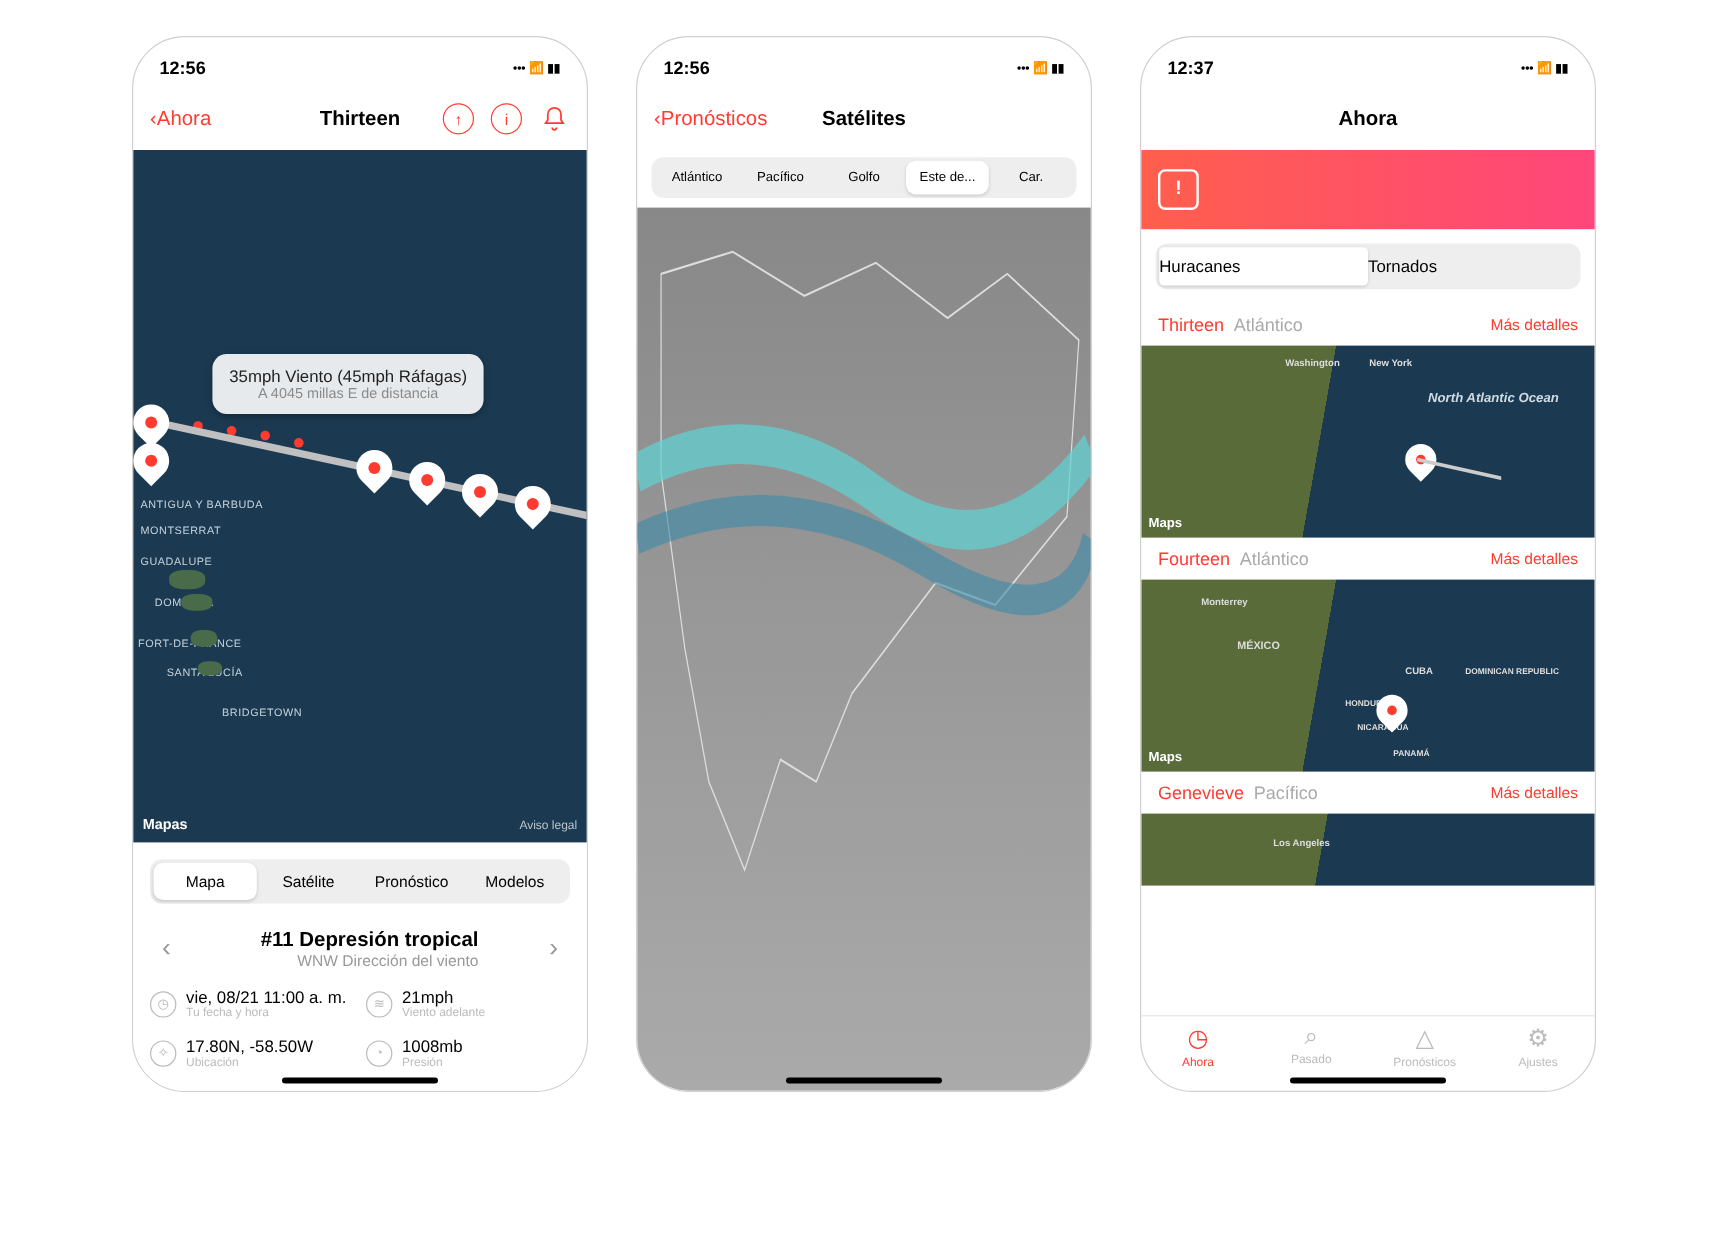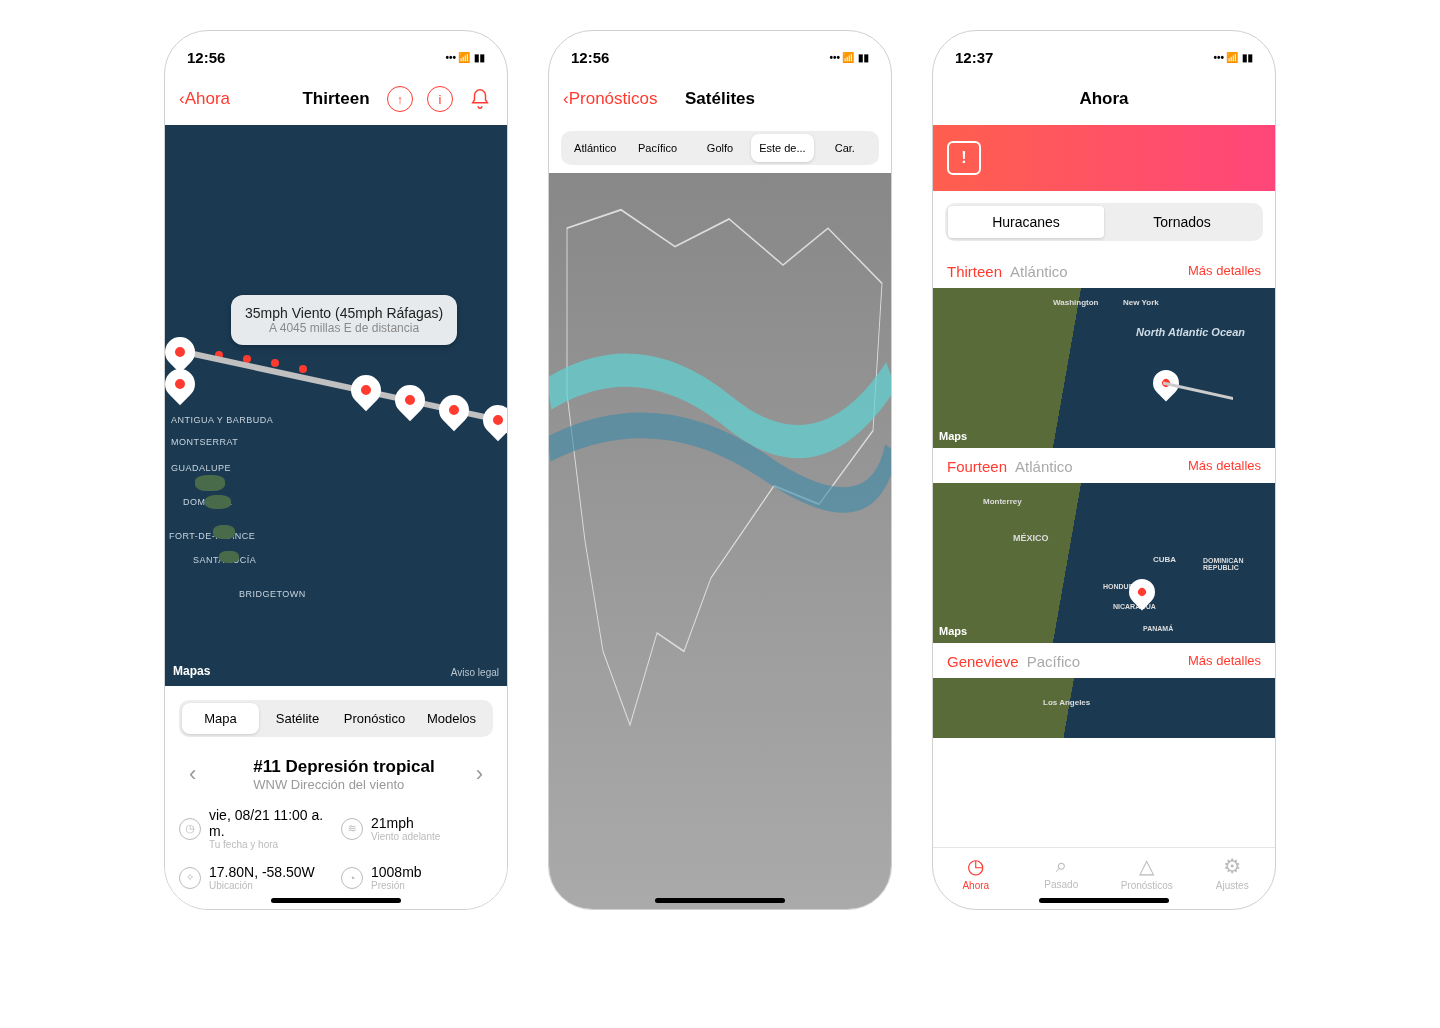--- a/index.html
+++ b/index.html
@@ -1,17 +1,17 @@
 <!DOCTYPE html>
 <html><head>
 <meta charset="utf-8">
 <style>
   * { margin: 0; padding: 0; box-sizing: border-box; font-family: -apple-system, BlinkMacSystemFont, "Segoe UI", Helvetica, Arial, sans-serif; }
   body { background: #fff; display: flex; justify-content: center; align-items: flex-start; padding: 30px 10px; gap: 40px; }
-  .phone { width: 344px; height: 880px; border: 1px solid #d0d0d0; border-radius: 44px; overflow: hidden; background: #fff; display: flex; flex-direction: column; position: relative; }
+  .phone { width: 380px; height: 880px; border: 1px solid #d0d0d0; border-radius: 44px; overflow: hidden; background: #fff; display: flex; flex-direction: column; position: relative; }
   .statusbar { display: flex; justify-content: space-between; align-items: center; padding: 10px 22px 0 22px; height: 42px; font-size: 15px; font-weight: 600; }
   .statusbar .right { display: flex; gap: 6px; align-items: center; font-size: 10px; }
   .navbar { display: flex; align-items: center; justify-content: space-between; padding: 8px 14px; height: 52px; }
   .navbar .back { color: #ff3b30; font-size: 17px; display: flex; align-items: center; cursor: pointer; }
   .navbar .title { position: absolute; left: 0; right: 0; text-align: center; font-size: 17px; font-weight: 600; pointer-events: none; }
   .navbar .actions { display: flex; gap: 14px; color: #ff3b30; }
   .icon-btn { width: 26px; height: 26px; display: flex; align-items: center; justify-content: center; border: 1.5px solid #ff3b30; border-radius: 50%; font-size: 13px; color: #ff3b30; cursor: pointer; }
   .icon-btn.noline { border: none; font-size: 20px; }
 
   
@@ -23,21 +23,21 @@
   .red-dot { width: 8px; height: 8px; background: #ff3b30; border-radius: 50%; position: absolute; }
   .maps-credit { position: absolute; bottom: 8px; left: 8px; font-size: 12px; color: #fff; font-weight: 600; }
   .aviso { position: absolute; bottom: 8px; right: 8px; font-size: 10px; color: #b9c5ce; }
 
   .bottom-panel { background: #fff; padding: 14px 14px 18px; }
   .seg { display: flex; background: #eee; border-radius: 10px; padding: 3px; margin-bottom: 18px; }
   .seg div { flex: 1; text-align: center; padding: 8px 0; font-size: 13px; border-radius: 8px; cursor: pointer; }
   .seg div.sel { background: #fff; font-weight: 500; box-shadow: 0 1px 3px rgba(0,0,0,.15); }
   .storm-nav { display: flex; align-items: center; justify-content: space-between; margin-bottom: 14px; }
   .storm-nav .arrow { font-size: 22px; color: #999; padding: 6px 10px; cursor: pointer; }
-  .storm-nav .center { text-align: left; margin-left: 16px; }
+  .storm-nav .center { text-align: right; margin-left: 16px; }
   .storm-nav .name { font-size: 17px; font-weight: 600; }
   .storm-nav .dir { font-size: 13px; color: #999; }
   .stats { display: grid; grid-template-columns: 1fr 1fr; gap: 14px 10px; }
   .stat { display: flex; align-items: center; gap: 8px; }
   .stat .ic { width: 22px; height: 22px; border: 1.2px solid #bbb; border-radius: 50%; display: flex; align-items: center; justify-content: center; color: #bbb; font-size: 11px; flex-shrink: 0; }
   .stat .v { font-size: 14px; }
   .stat .l { font-size: 10px; color: #bbb; }
 
   
   .seg2 { display: flex; background: #eee; border-radius: 10px; padding: 3px; margin: 6px 12px 8px; }
@@ -48,21 +48,21 @@
   .sat-bot { flex: 1; background: linear-gradient(#888,#aaa); position: relative; }
   .noaa { position: absolute; bottom: 16px; left: 6px; width: 36px; height: 36px; background: radial-gradient(circle,#2a6ab5 55%,#fff 56%,#fff 60%,#2a6ab5 61%); border-radius: 50%; }
   .sat-caption { position: absolute; bottom: 0; left: 0; right: 0; background: #ccc; color:#000; font-size: 9px; text-align: center; padding: 2px; }
 
   
   .alert-banner { background: linear-gradient(90deg,#ff5f4d,#ff467b); color: #fff; padding: 16px 14px; display: flex; gap: 12px; align-items: flex-start; }
   .alert-banner .tri { width: 34px; height: 34px; border: 2px solid #fff; border-radius: 6px; display: flex; align-items: center; justify-content: center; font-weight: bold; }
   .alert-banner .t1 { font-size: 15px; font-weight: 600; }
   .alert-banner .t2 { font-size: 11px; opacity: .9; }
   .seg3 { display: flex; background: #eee; border-radius: 10px; padding: 3px; margin: 12px; }
-  .seg3 div { flex: 1; text-align: center; padding: 8px 0; font-size: 14px; border-radius: 4px; cursor: pointer; }
+  .seg3 div { flex: 1; text-align: left; padding: 8px 0; font-size: 14px; border-radius: 4px; cursor: pointer; }
   .seg3 div.sel { background: #fff; font-weight: 500; box-shadow: 0 1px 3px rgba(0,0,0,.15); }
   .storm-list { flex: 1; overflow: hidden; }
   .storm-row .hdr { display: flex; justify-content: space-between; padding: 10px 14px 8px; font-size: 15px; }
   .storm-row .hdr .nm { color: #ff3b30; font-weight: 500; }
   .storm-row .hdr .oc { color: #aaa; margin-left: 8px; font-weight: 400; }
   .storm-row .hdr .more { color: #ff3b30; font-size: 13px; }
   .storm-row .mini { height: 160px; background: linear-gradient(#1b3a52,#1b3a52); position: relative; display: flex; align-items: flex-end; padding: 6px; color: #fff; font-size: 11px; font-weight:600; }
   .mini.land { background: linear-gradient(100deg,#5a6b3a 40%,#1b3a52 40%); }
   .mini-pin { position: absolute; width: 26px; height: 26px; background: #fff; border-radius: 50% 50% 50% 0; transform: rotate(-45deg); display: flex; align-items: center; justify-content: center; }
   .mini-pin::after { content:""; width:8px;height:8px;background:#ff3b30;border-radius:50%; }

